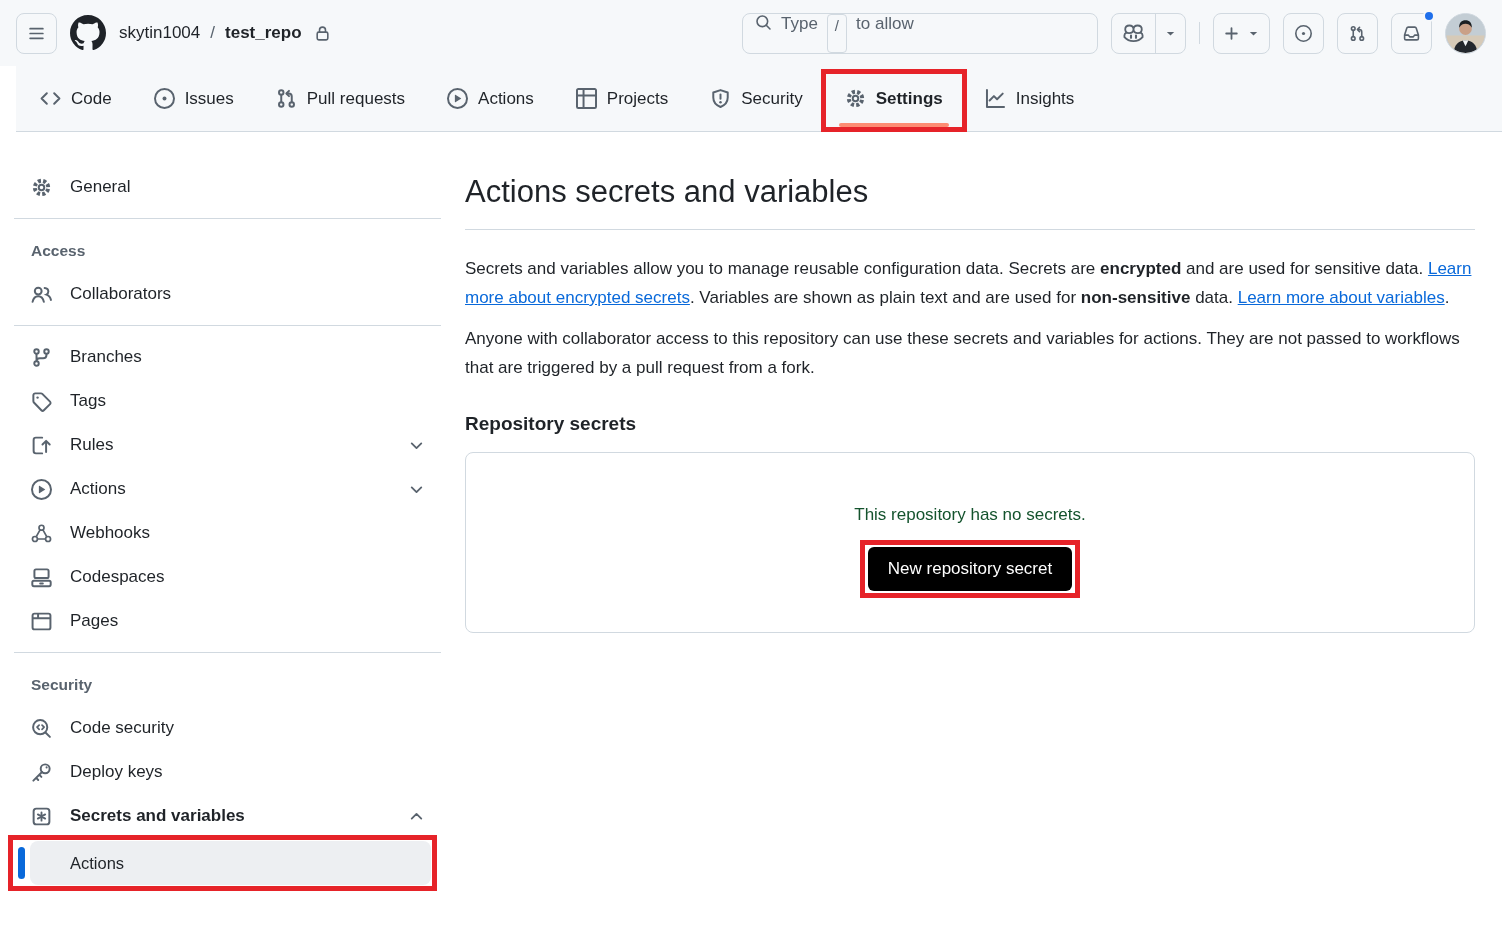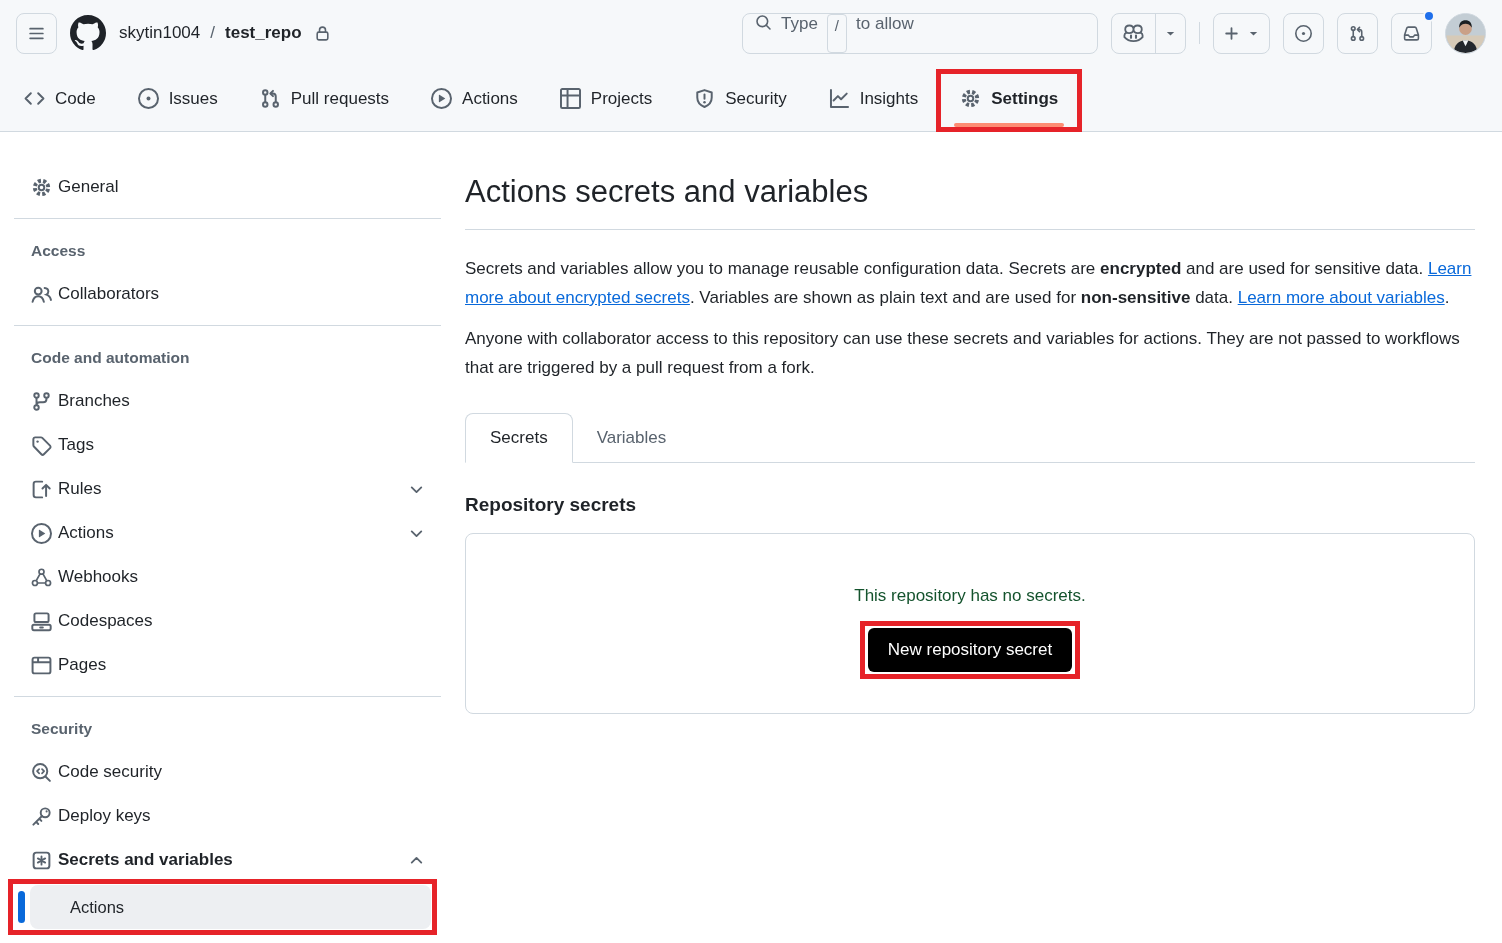--- a/index.html
+++ b/index.html
@@ -60,20 +60,21 @@
     width:41px; height:41px; border-radius:50%; overflow:hidden;
     border:1px solid #d1d9e0; padding:0; background:#c3cdd4; cursor:pointer; flex-shrink:0;
   }
   .avatar svg{ width:100%; height:100%; }
 
   
   .repo-nav{
     display:flex; align-items:stretch; gap:14px;
     height:66px; padding:0 10px; background:#f6f8fa;
     border-bottom:1px solid #d1d9e0;
+    margin-left:16px;
   }
   .nav-tab{
     position:relative; display:flex; align-items:center; gap:10px;
     padding:0 14px; color:#1f2328; text-decoration:none; cursor:pointer;
     white-space:nowrap;
   }
   .nav-tab svg{ color:#59636e; }
   .nav-tab.active{ font-weight:700; }
   .tab-underline{
     position:absolute; left:8px; right:8px; bottom:4px; height:4px;
@@ -85,21 +86,21 @@
   .ring-settings{ top:3px; bottom:-1px; left:-10px; right:-10px; }
   .ring-sub{ top:-6px; bottom:-6px; left:-6px; right:-4px; }
   .ring-btn{ top:-7px; bottom:-7px; left:-8px; right:-8px; }
 
   
   .layout{ display:flex; align-items:flex-start; }
 
   
   .sidebar{ width:443px; flex-shrink:0; padding:33px 0 0 14px; }
   .sb-item{
-    display:flex; align-items:center; gap:6px; height:44px;
+    display:flex; align-items:center; gap:18px; height:44px;
     padding:0 8px 0 17px; border-radius:8px; cursor:pointer; color:#1f2328;
   }
   .sb-item svg{ color:#59636e; flex-shrink:0; }
   .sb-item .chev{ margin-left:auto; margin-right:10px; color:#59636e; }
   .sb-item.bold{ font-weight:700; }
   .sb-divider{ border-top:1px solid #d1d9e0; margin:9px 2px 9px 0; }
   .sb-title{
     font-size:15.5px; font-weight:700; color:#59636e;
     padding-left:17px; margin:23px 0 12px;
   }
@@ -407,34 +408,34 @@
         <use href="#i-table"></use>
       </svg>
     <span>Projects</span>
   </a>
   <a class="nav-tab">
     <svg class="ic20">
         <use href="#i-shield"></use>
       </svg>
     <span>Security</span>
   </a>
-  <a class="nav-tab">
-    <svg class="ic20">
-        <use href="#i-graph"></use>
-      </svg>
-    <span>Insights</span>
-  </a>
   <a class="nav-tab active">
     <svg class="ic20">
         <use href="#i-gear"></use>
       </svg>
     <span>Settings</span>
     <span class="tab-underline"></span>
     <span class="ring ring-settings"></span>
   </a>
+  <a class="nav-tab">
+    <svg class="ic20">
+        <use href="#i-graph"></use>
+      </svg>
+    <span>Insights</span>
+  </a>
 </nav>
 
 <div class="layout">
 
   <aside class="sidebar">
     <div class="sb-item">
       <svg class="ic20">
           <use href="#i-gear"></use>
         </svg>
       <span>General</span>
@@ -443,21 +444,20 @@
 
     <div class="sb-title">Access</div>
     <div class="sb-item">
       <svg class="ic20">
           <use href="#i-people"></use>
         </svg>
       <span>Collaborators</span>
     </div>
     <div class="sb-divider"></div>
 
-    <div class="sb-title">Code and automation</div>
     <div class="sb-item">
       <svg class="ic20">
           <use href="#i-branch"></use>
         </svg>
       <span>Branches</span>
     </div>
     <div class="sb-item">
       <svg class="ic20">
           <use href="#i-tag"></use>
         </svg>
@@ -533,24 +533,20 @@
   </aside>
 
   <main class="main">
     <h1 class="page-title">Actions secrets and variables</h1>
     <div class="title-divider"></div>
 
     <p class="prose"><span>Secrets and variables allow you to manage reusable configuration data. Secrets are </span><strong>encrypted</strong><span> and are used for sensitive data. </span><a>Learn more about encrypted secrets</a><span>. Variables are shown as plain text and are used for </span><strong>non-sensitive</strong><span> data. </span><a>Learn more about variables</a><span>.</span></p>
 
     <p class="prose">Anyone with collaborator access to this repository can use these secrets and variables for actions. They are not passed to workflows that are triggered by a pull request from a fork.</p>
 
-    <div class="tabnav">
-      <div class="tab active">Secrets</div>
-      <div class="tab">Variables</div>
-    </div>
 
     <h2 class="sec-heading">Repository secrets</h2>
 
     <div class="empty-box">
       <div class="empty-msg">This repository has no secrets.</div>
       <div class="btn-wrap">
         <button class="btn-primary">New repository secret</button>
         <span class="ring ring-btn"></span>
       </div>
     </div>

